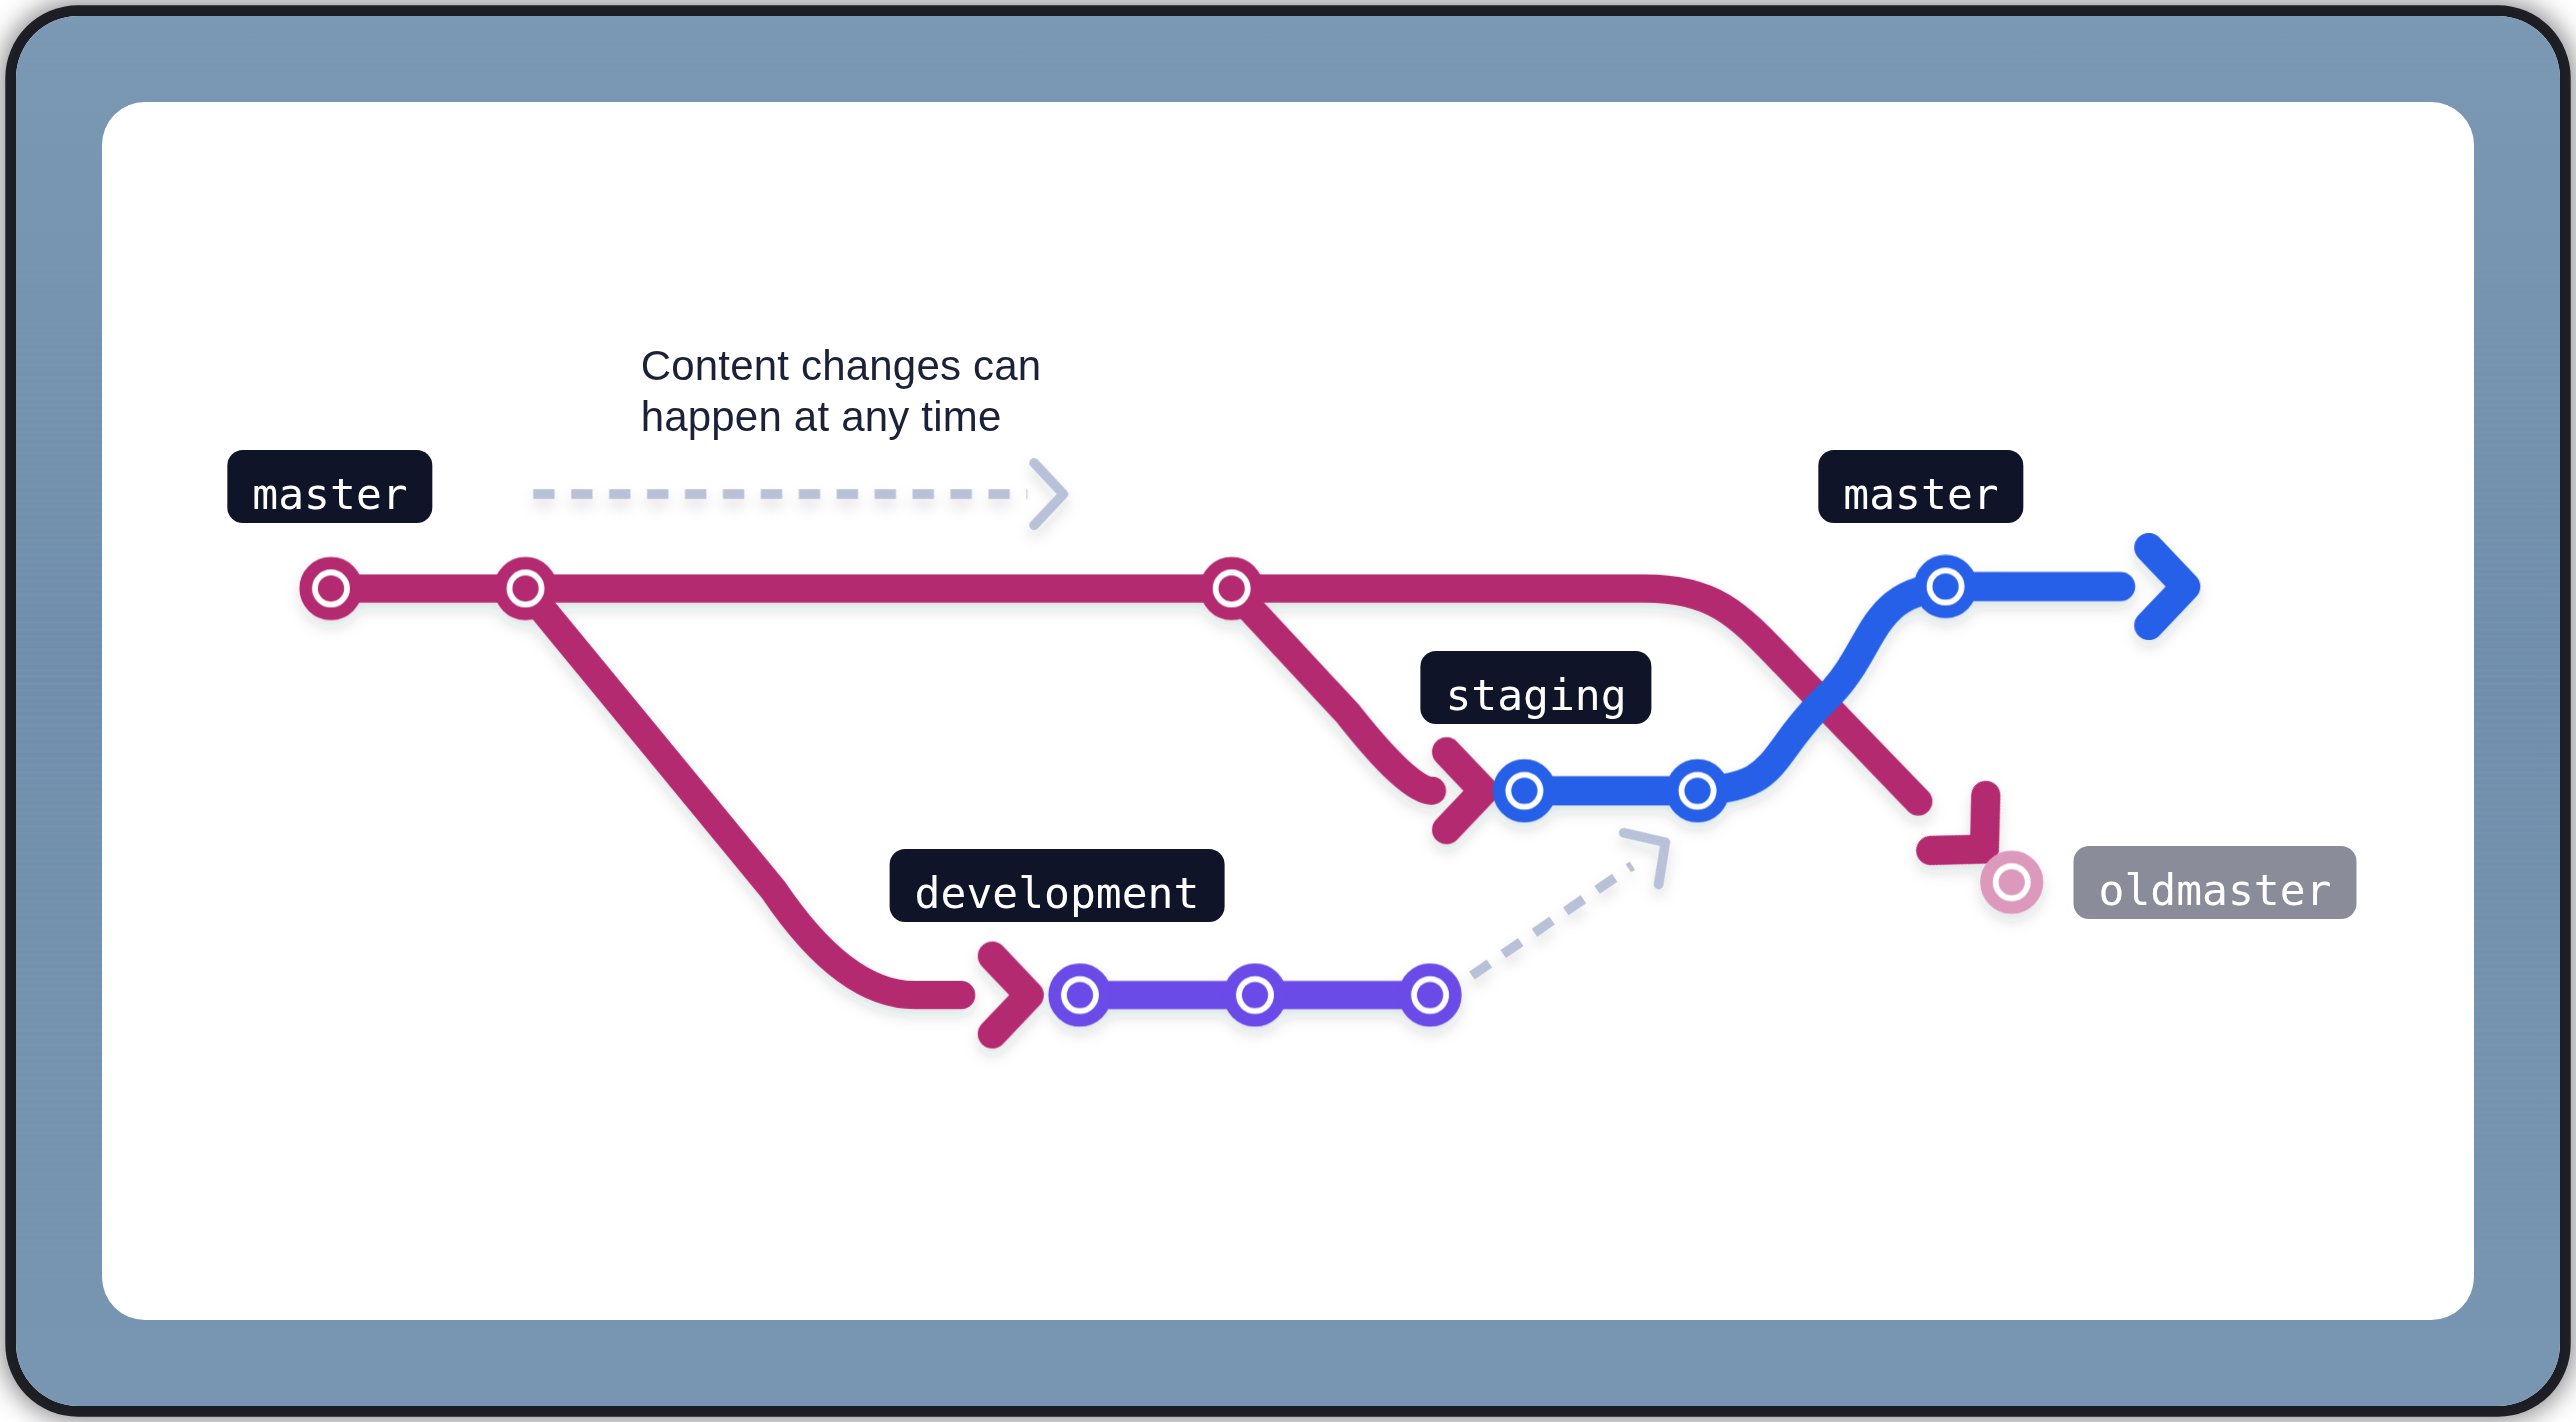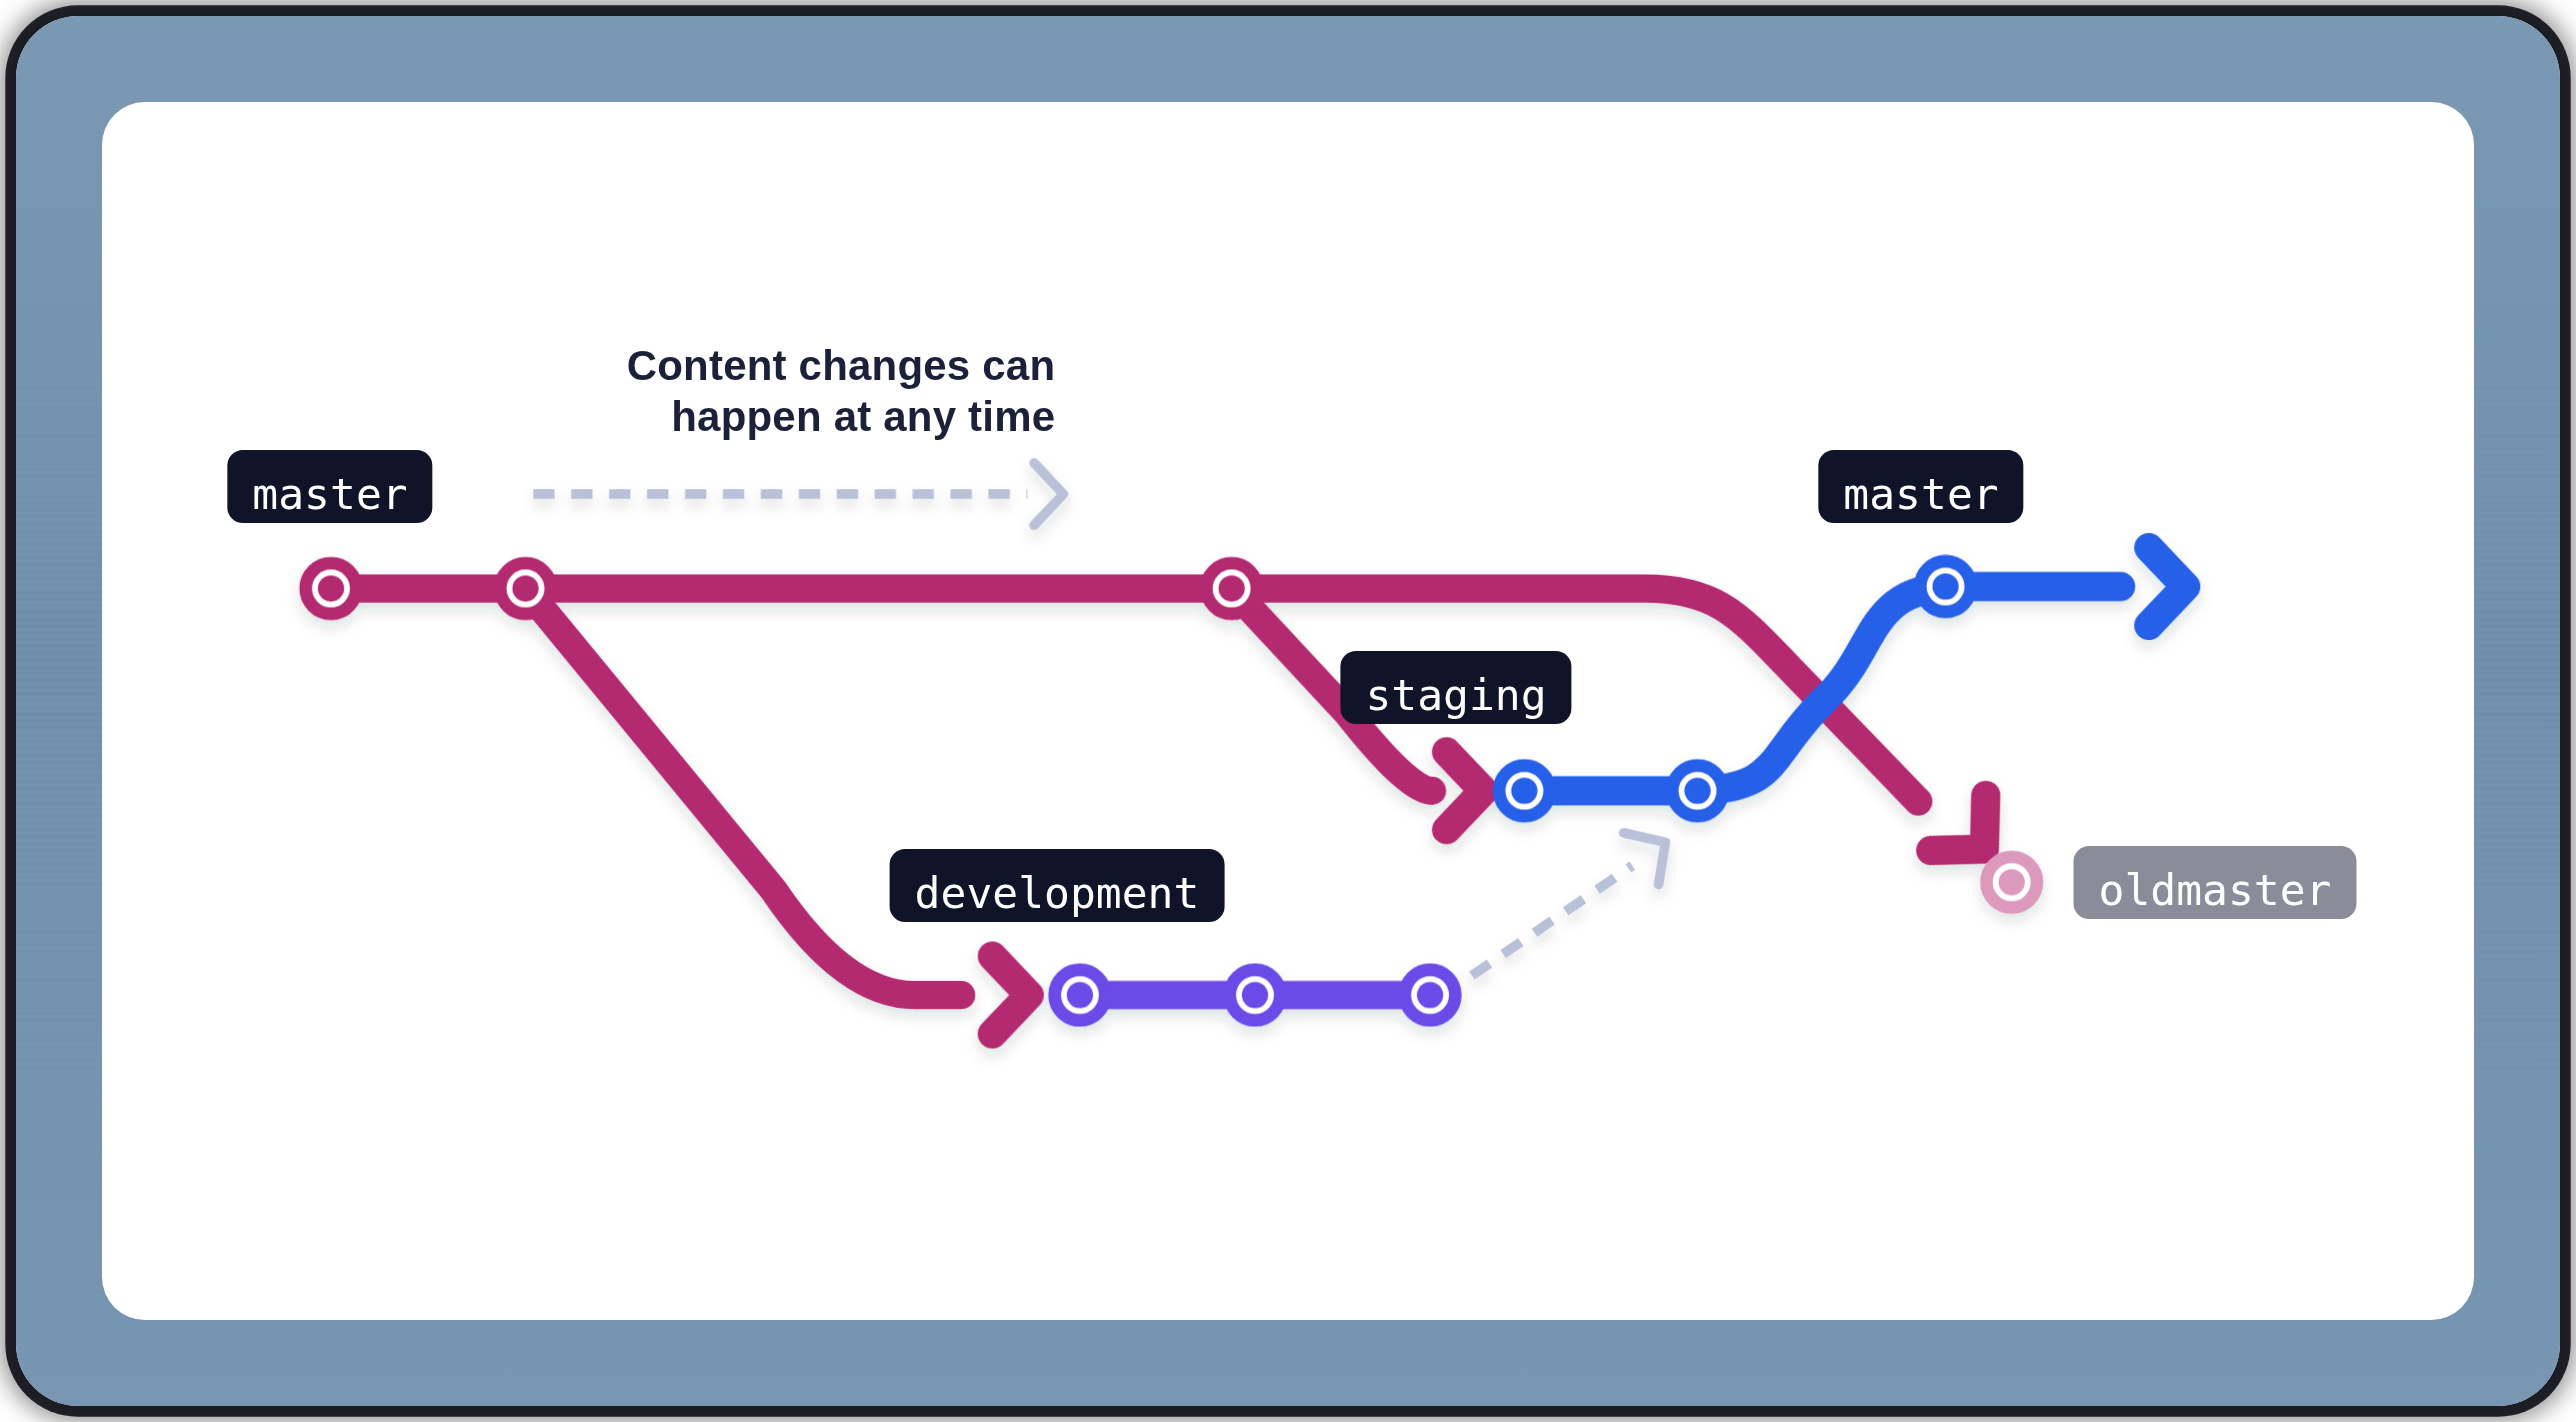--- a/index.html
+++ b/index.html
@@ -21,22 +21,22 @@
   .panel{position:absolute;inset:86px;border-radius:43px;background:var(--panel);}
   svg.graph{position:absolute;left:0;top:0;width:2576px;height:1422px;}
   .pill{
     position:absolute;height:73px;line-height:73px;padding:8px 25px;border-radius:15.6px;
     background:var(--label-dark-bg);color:var(--label-text);
     font-family:"DejaVu Sans Mono","Liberation Mono",monospace;font-size:43px;
     transform:translateX(-50%);white-space:nowrap;
   }
   .pill.gray{background:var(--label-gray-bg);}
   .note{
-    position:absolute;transform:translateX(-50%);text-align:right;
-    color:var(--annotation-text);font-size:42px;line-height:51px;font-weight:700;
+    position:absolute;transform:translateX(-50%);text-align:left;
+    color:var(--annotation-text);font-size:42px;line-height:51px;font-weight:400;
     white-space:pre-line;letter-spacing:0.2px;
   }
 </style>
 </head>
 <body>
 
 <div class="stage">
   <div class="frame">
     <div class="panel"></div>
   </div>
@@ -123,17 +123,17 @@
         <circle cx="2068" cy="907" r="13.5" fill="var(--oldmaster-pink)" stroke="none"></circle>
       </g>
     </g>
   </svg>
 
   <div class="note" style="left:841px;top:340px;">Content changes can
 happen at any time</div>
 
   <div class="pill" style="left:330px;top:450px;">master</div>
   <div class="pill" style="left:1921px;top:450px;">master</div>
-  <div class="pill" style="left:1456px;top:651px;">staging</div>
+  <div class="pill" style="left:1536px;top:651px;">staging</div>
   <div class="pill" style="left:1057px;top:849px;">development</div>
   <div class="pill gray" style="left:2204px;top:846px;margin-left:11px;">oldmaster</div>
 </div>
 
 
 </body></html>

